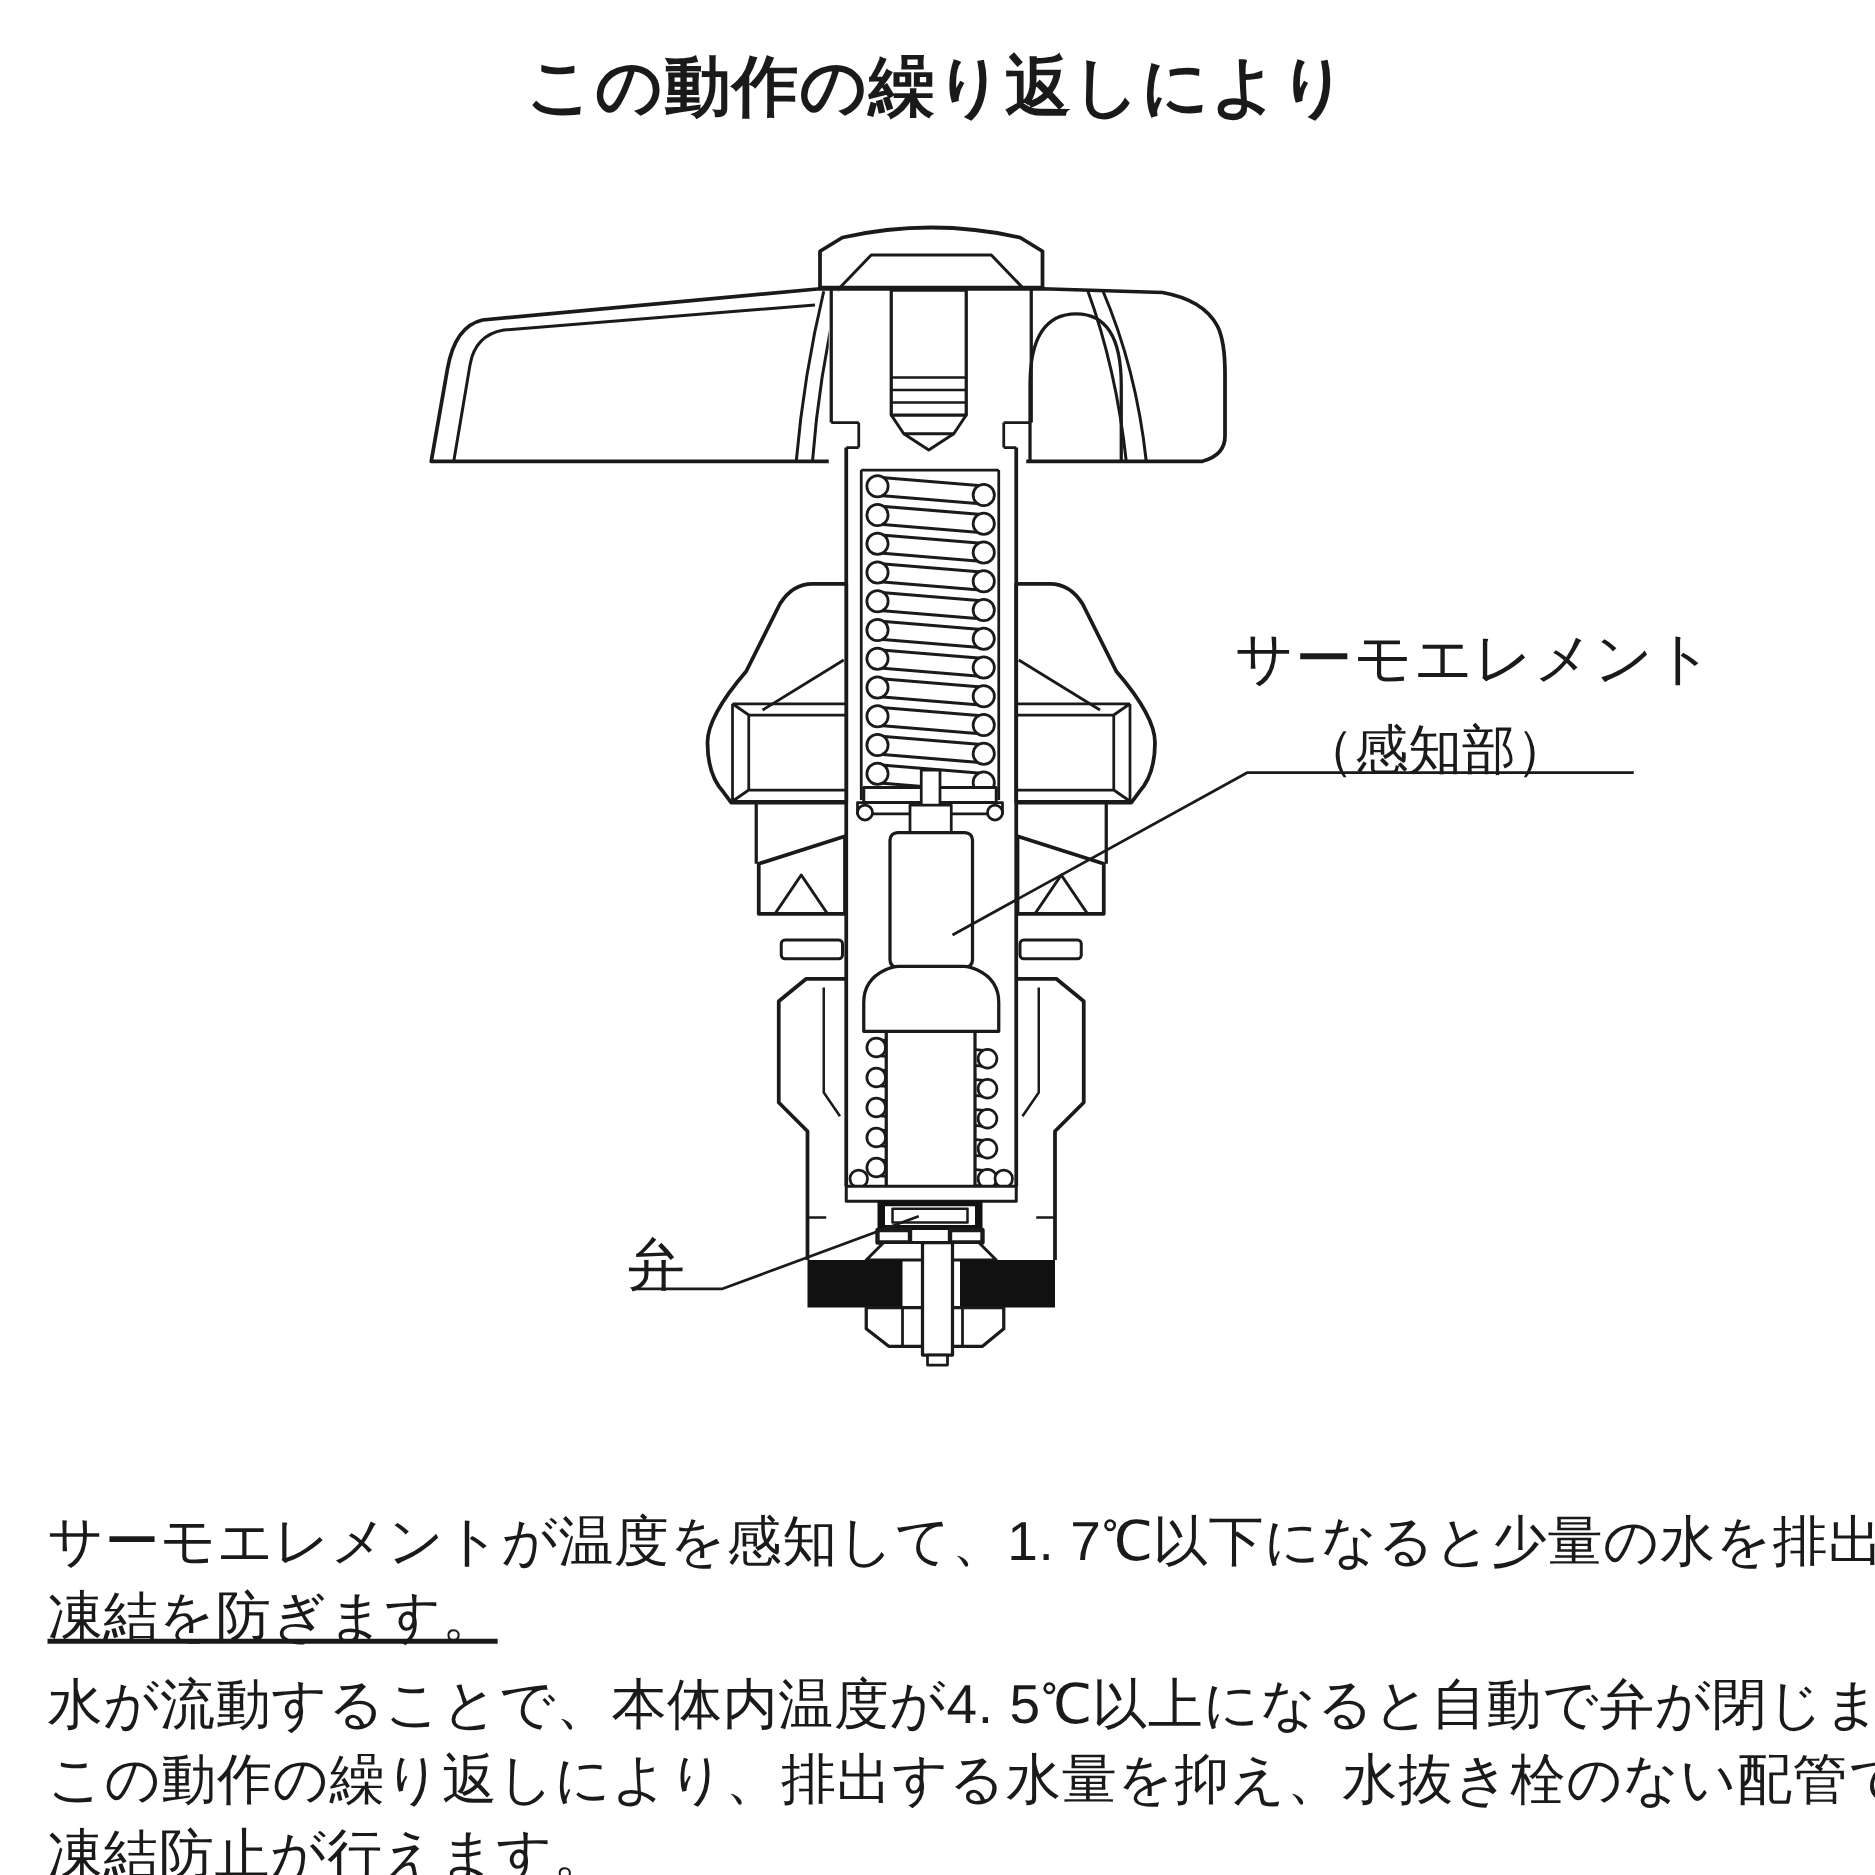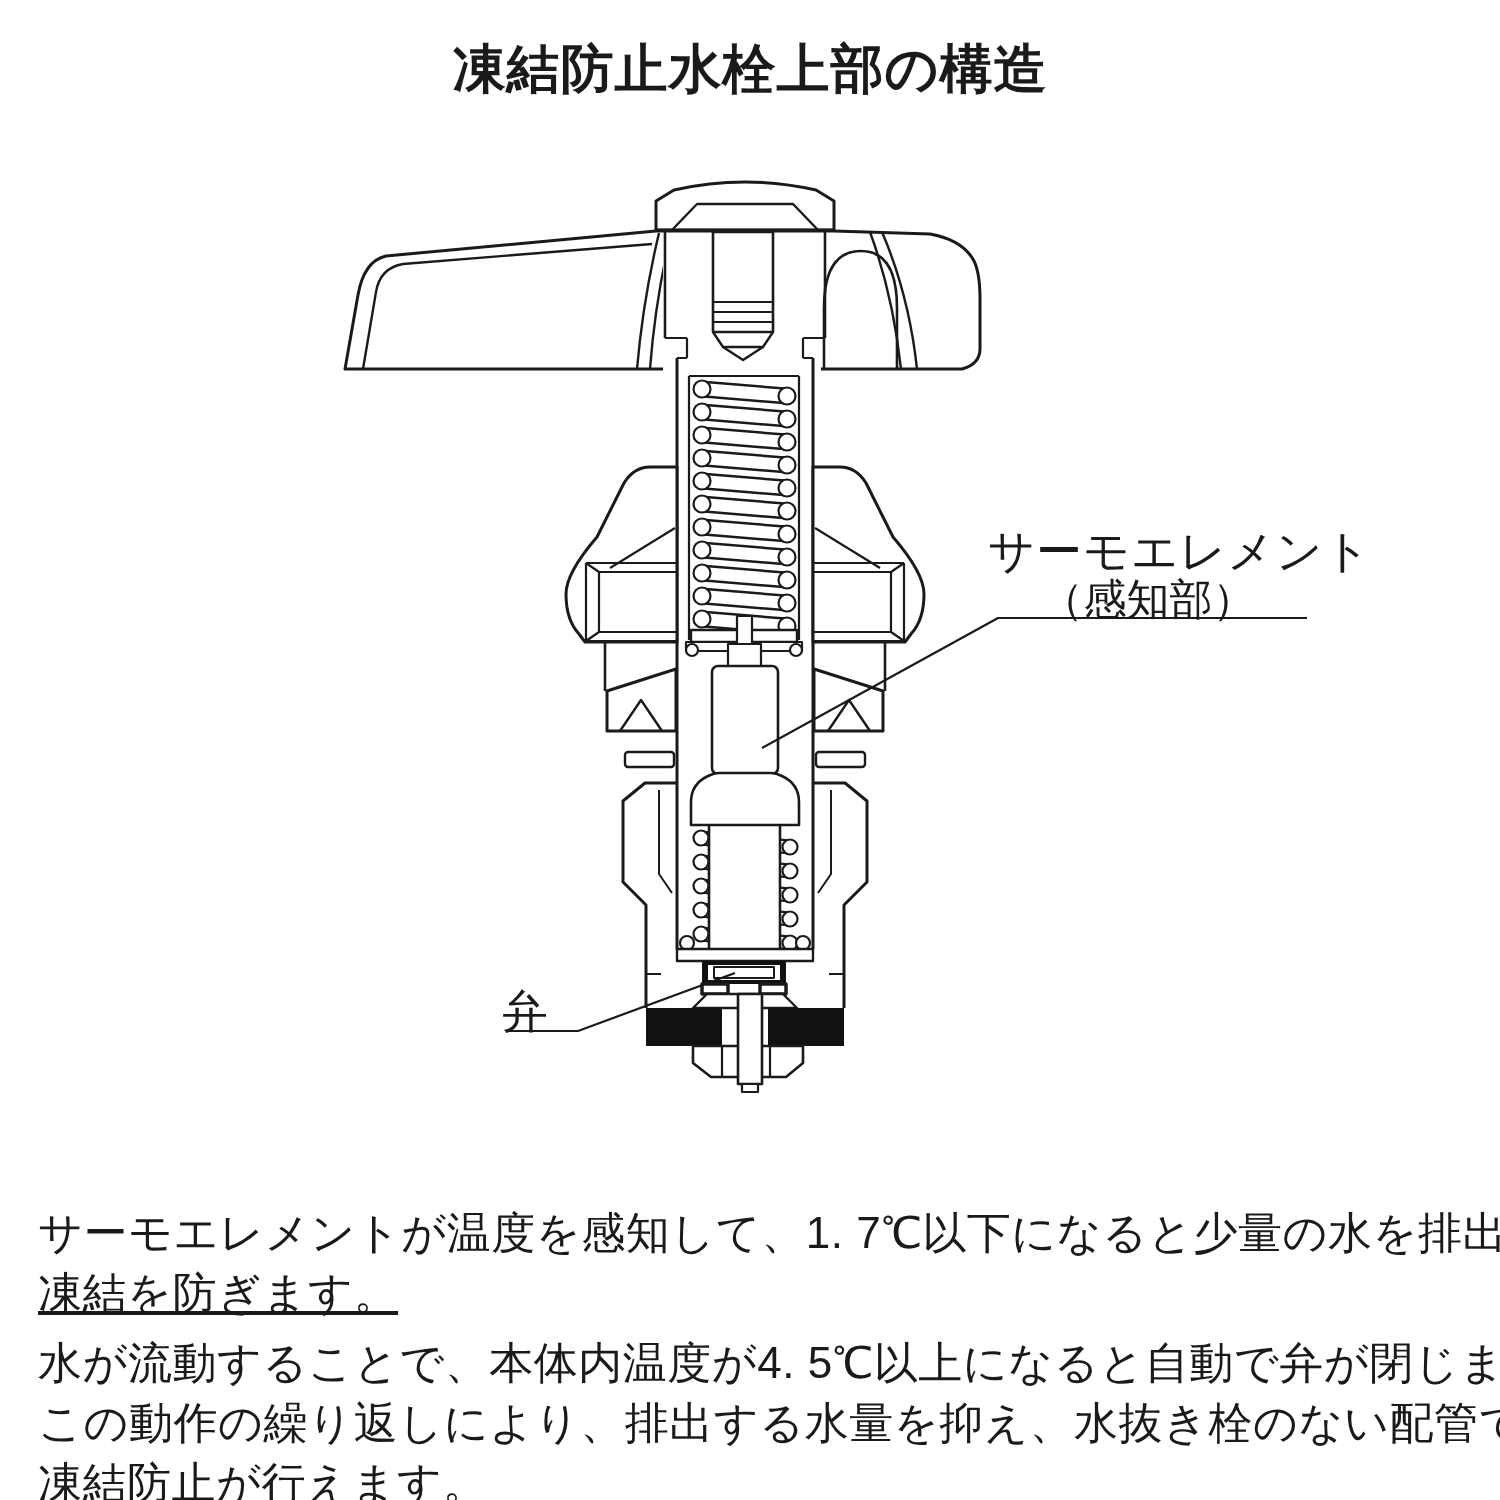--- a/index.html
+++ b/index.html
@@ -6,36 +6,36 @@
   .page{
     position:relative;width:1500px;height:1500px;background:#ffffff;
     font-family:"Liberation Sans",sans-serif;color:#1a1a1a;overflow:hidden;
   }
   .title{
     position:absolute;top:34px;left:50%;transform:translateX(-50%);
     font-size:53px;font-weight:700;letter-spacing:1px;white-space:nowrap;
   }
   .diagram-svg{position:absolute;top:0;left:0;}
   .dlabel{position:absolute;font-weight:500;white-space:nowrap;}
-  .lbl-thermo{top:521px;left:988px;font-size:46px;letter-spacing:1px;}
+  .lbl-thermo{top:496px;left:988px;font-size:46px;letter-spacing:1px;}
   .lbl-thermo-sub{top:571px;left:988px;width:320px;text-align:center;font-size:43px;}
   .lbl-valve{top:981px;left:502px;font-size:46px;}
   .body-text{position:absolute;left:38px;font-size:44px;font-weight:500;letter-spacing:0.5px;white-space:nowrap;}
   .bt-0-0{top:1204px;}
   .bt-0-1{top:1264px;text-decoration:underline;}
   .bt-1-0{top:1334px;}
   .bt-2-0{top:1394px;}
   .bt-2-1{top:1454px;}
 </style>
 </head>
 <body>
 
 <div class="page">
 
-  <div class="title">凍結防止水栓上部の構造</div>
+  <div class="title">この動作の繰り返しにより</div>
 
   <svg class="diagram-svg" width="1500" height="1160" viewBox="0 0 1500 1160" fill="none" stroke="#1a1a1a" stroke-width="3" stroke-linejoin="round">
 
     <defs>
       <g id="coilU">
         <line x1="702" y1="0" x2="787" y2="7" stroke="#1a1a1a" stroke-width="17" stroke-linecap="round"></line>
         <line x1="702" y1="0" x2="787" y2="7" stroke="#ffffff" stroke-width="12" stroke-linecap="round"></line>
         <circle cx="702" cy="0" r="8.5" fill="#ffffff" stroke-width="2.2"></circle>
         <circle cx="787" cy="7" r="8.5" fill="#ffffff" stroke-width="2.2"></circle>
       </g>

